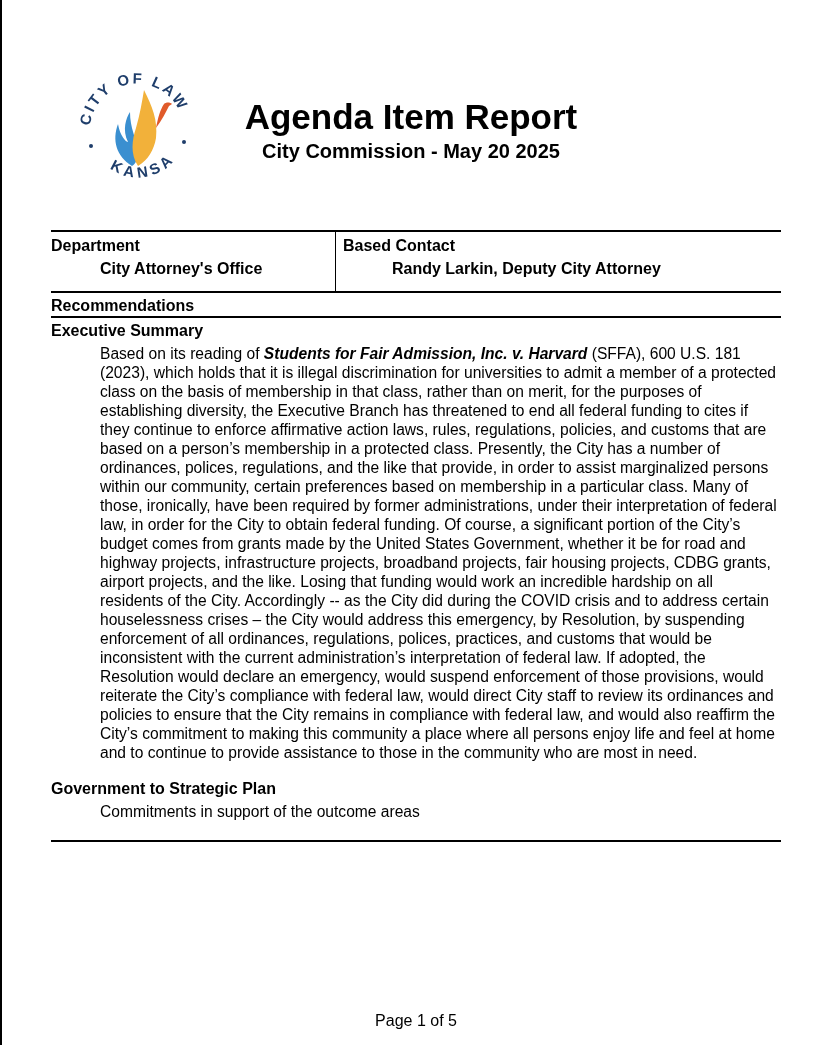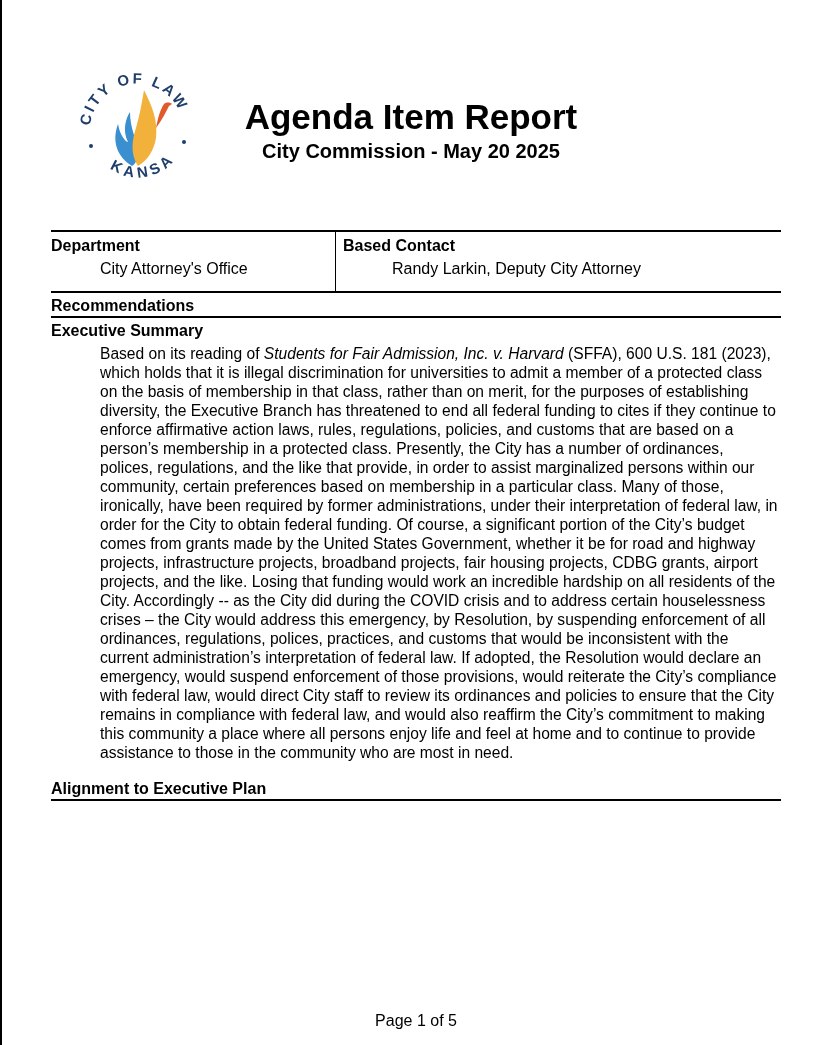--- a/index.html
+++ b/index.html
@@ -76,20 +76,21 @@
       font-size: 16px;
       font-weight: bold;
       line-height: 20px;
     }
     .info-cell .label { margin-top: 4px; }
     .value {
       font-size: 16px;
       line-height: 20px;
       padding-left: 49px;
       margin-top: 3px;
+      font-weight: bold;
     }
     .section-head {
       font-size: 16px;
       font-weight: bold;
       line-height: 20px;
       margin-top: 3px;
     }
     .section-body {
       font-size: 15.6px;
       line-height: 19px;
@@ -103,21 +104,21 @@
     .align-body { margin-top: 3px; margin-bottom: 19px; }
     .footer {
       position: absolute;
       top: 1011px;
       left: 2px;
       width: 828px;
       text-align: center;
       font-size: 16px;
       line-height: 20px;
     }
-    em { font-style: italic; }
+    em { font-style: italic; font-weight: bold; }
   </style>
 </head>
 <body>
 
 <div class="left-edge"></div>
 
 <div class="logo">
   <svg width="130" height="130" viewBox="0 0 130 130">
     <defs>
       <path id="arcTop" d="M 18 68 A 47 47 0 0 1 110 60" fill="none"></path>
@@ -161,19 +162,20 @@
 
   <div class="rule"></div>
 
   <div class="section-head">Recommendations</div>
 
   <div class="rule"></div>
 
   <div class="section-head">Executive Summary</div>
   <div class="section-body exec-body"><span>Based on its reading of </span><em>Students for Fair Admission, Inc. v. Harvard</em><span> (SFFA), 600 U.S. 181 (2023), which holds that it is illegal discrimination for universities to admit a member of a protected class on the basis of membership in that class, rather than on merit, for the purposes of establishing diversity, the Executive Branch has threatened to end all federal funding to cites if they continue to enforce affirmative action laws, rules, regulations, policies, and customs that are based on a person’s membership in a protected class. Presently, the City has a number of ordinances, polices, regulations, and the like that provide, in order to assist marginalized persons within our community, certain preferences based on membership in a particular class. Many of those, ironically, have been required by former administrations, under their interpretation of federal law, in order for the City to obtain federal funding. Of course, a significant portion of the City’s budget comes from grants made by the United States Government, whether it be for road and highway projects, infrastructure projects, broadband projects, fair housing projects, CDBG grants, airport projects, and the like. Losing that funding would work an incredible hardship on all residents of the City. Accordingly -- as the City did during the COVID crisis and to address certain houselessness crises – the City would address this emergency, by Resolution, by suspending enforcement of all ordinances, regulations, polices, practices, and customs that would be inconsistent with the current administration’s interpretation of federal law. If adopted, the Resolution would declare an emergency, would suspend enforcement of those provisions, would reiterate the City’s compliance with federal law, would direct City staff to review its ordinances and policies to ensure that the City remains in compliance with federal law, and would also reaffirm the City’s commitment to making this community a place where all persons enjoy life and feel at home and to continue to provide assistance to those in the community who are most in need.</span></div>
 
-  <div class="section-head align-head">Alignment to Executive Plan</div>
+  <div class="section-head align-head">Government to Strategic Plan</div>
+  <div class="section-body align-body">Commitments in support of the outcome areas</div>
 
   <div class="rule"></div>
 
 </div>
 
 <div class="footer">Page 1 of 5</div>
 
 </body></html>

